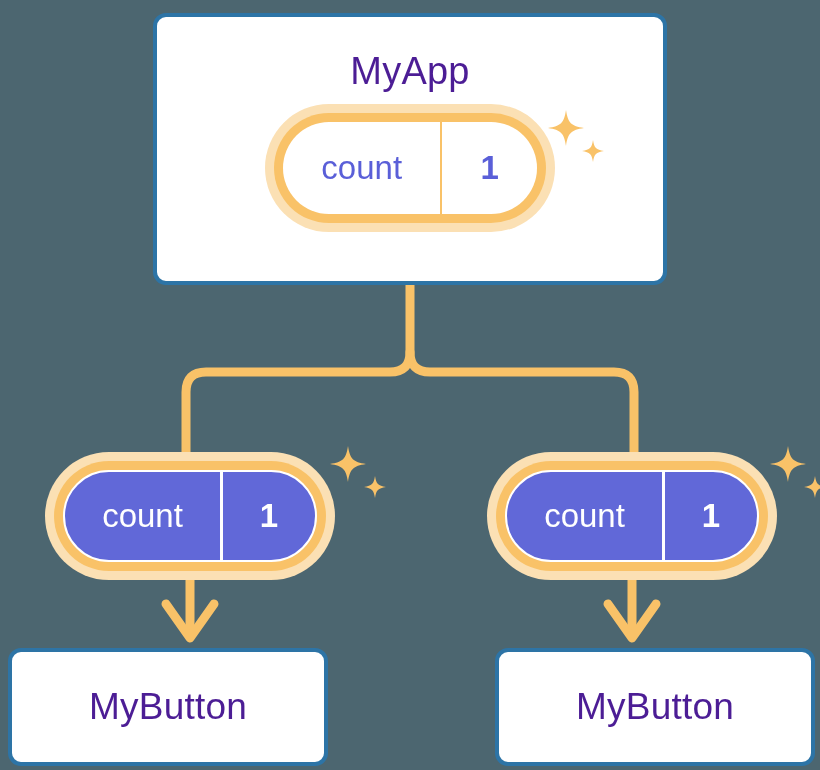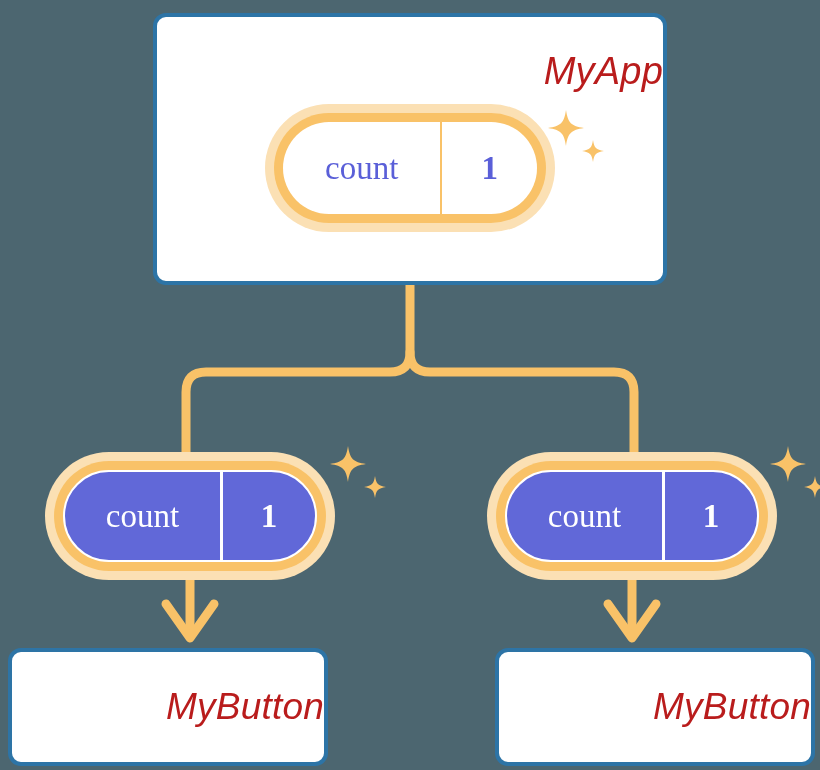--- a/index.html
+++ b/index.html
@@ -51,40 +51,38 @@
     left: 495px;
     top: 648px;
     width: 320px;
     height: 118px;
   }
 
   .card-title {
     position: absolute;
     left: 0;
     width: 100%;
-    text-align: right;
-    color: #b91c1c;
+    text-align: center;
+    color: #4c1d95;
     font-weight: 400;
     letter-spacing: 0.2px;
-    font-style: italic;
   }
   #app-title {
     top: 33px;
     font-size: 38px;
   }
   .btn-title {
     top: 50%;
     transform: translateY(-50%);
     font-size: 37px;
   }
 
   
   .pill-wrap {
     position: absolute;
-    font-family: Liberation Serif, serif;
   }
   
   .pill-glow {
     position: absolute;
     left: 0;
     top: 0;
     right: 0;
     bottom: 0;
     background: #fbe0b4;
     border-radius: 999px;

